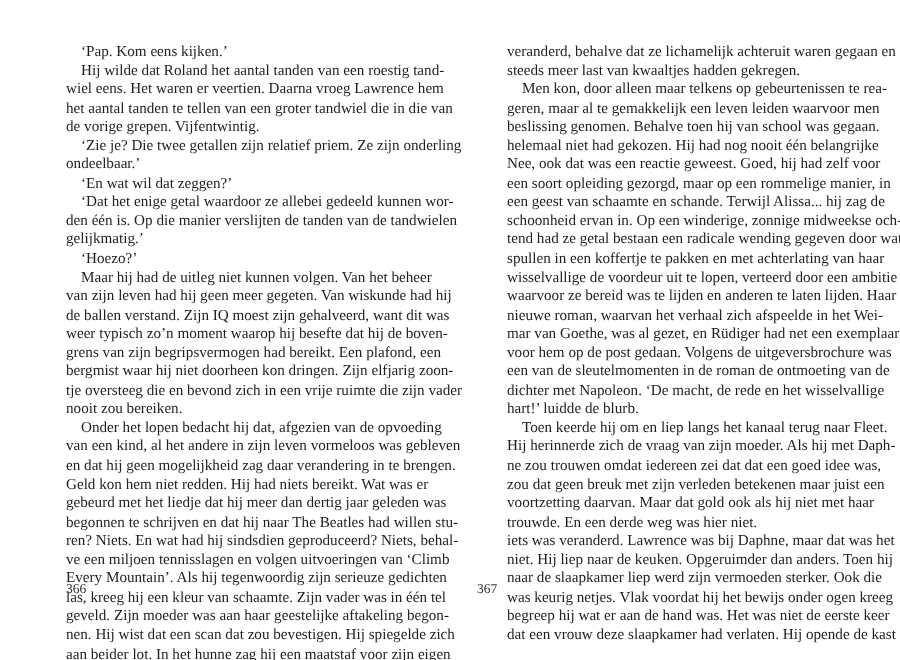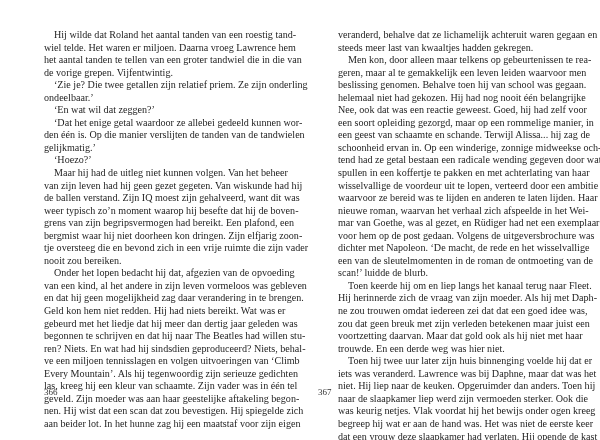--- a/index.html
+++ b/index.html
@@ -23,33 +23,34 @@
     font-family: "Liberation Serif", "DejaVu Serif", serif;
     font-size: 9px; color: #333333;
   }
   .folio.left { left: 44px; }
   .folio.right { left: 318px; }
 </style>
 </head>
 <body>
 
 <div class="page left text" id="left-body">
+    <span class="line indent last">‘Pap. Kom eens kijken.’</span>
     <span class="line indent">Hij wilde dat Roland het aantal tanden van een roestig tand-</span>
-    <span class="line">wiel telde. Het waren er miljoen. Daarna vroeg Lawrence hem</span>
+    <span class="line">wiel eens. Het waren er veertien. Daarna vroeg Lawrence hem</span>
     <span class="line">het aantal tanden te tellen van een groter tandwiel die in die van</span>
     <span class="line last">de vorige grepen. Vijfentwintig.</span>
     <span class="line indent">‘Zie je? Die twee getallen zijn relatief priem. Ze zijn onderling</span>
     <span class="line last">ondeelbaar.’</span>
     <span class="line indent last">‘En wat wil dat zeggen?’</span>
     <span class="line indent">‘Dat het enige getal waardoor ze allebei gedeeld kunnen wor-</span>
     <span class="line">den één is. Op die manier verslijten de tanden van de tandwielen</span>
     <span class="line last">gelijkmatig.’</span>
     <span class="line indent last">‘Hoezo?’</span>
     <span class="line indent">Maar hij had de uitleg niet kunnen volgen. Van het beheer</span>
-    <span class="line">van zijn leven had hij geen gezet gegeten. Van wiskunde had hij</span>
+    <span class="line">van zijn leven had hij geen meer gegeten. Van wiskunde had hij</span>
     <span class="line">de ballen verstand. Zijn IQ moest zijn gehalveerd, want dit was</span>
     <span class="line">weer typisch zo’n moment waarop hij besefte dat hij de boven-</span>
     <span class="line">grens van zijn begripsvermogen had bereikt. Een plafond, een</span>
     <span class="line">bergmist waar hij niet doorheen kon dringen. Zijn elfjarig zoon-</span>
     <span class="line">tje oversteeg die en bevond zich in een vrije ruimte die zijn vader</span>
     <span class="line last">nooit zou bereiken.</span>
     <span class="line indent">Onder het lopen bedacht hij dat, afgezien van de opvoeding</span>
     <span class="line">van een kind, al het andere in zijn leven vormeloos was gebleven</span>
     <span class="line">en dat hij geen mogelijkheid zag daar verandering in te brengen.</span>
     <span class="line">Geld kon hem niet redden. Hij had niets bereikt. Wat was er</span>
@@ -76,30 +77,29 @@
     <span class="line">een soort opleiding gezorgd, maar op een rommelige manier, in</span>
     <span class="line">een geest van schaamte en schande. Terwijl Alissa... hij zag de</span>
     <span class="line">schoonheid ervan in. Op een winderige, zonnige midweekse och-</span>
     <span class="line">tend had ze getal bestaan een radicale wending gegeven door wat</span>
     <span class="line">spullen in een koffertje te pakken en met achterlating van haar</span>
     <span class="line">wisselvallige de voordeur uit te lopen, verteerd door een ambitie</span>
     <span class="line">waarvoor ze bereid was te lijden en anderen te laten lijden. Haar</span>
     <span class="line">nieuwe roman, waarvan het verhaal zich afspeelde in het Wei-</span>
     <span class="line">mar van Goethe, was al gezet, en Rüdiger had net een exemplaar</span>
     <span class="line">voor hem op de post gedaan. Volgens de uitgeversbrochure was</span>
+    <span class="line">een van de sleutelmomenten in de roman de ontmoeting van de</span>
     <span class="line">dichter met Napoleon. ‘De macht, de rede en het wisselvallige</span>
-    <span class="line">een van de sleutelmomenten in de roman de ontmoeting van de</span>
-    <span class="line last">scan!’ luidde de blurb.</span>
+    <span class="line last">hart!’ luidde de blurb.</span>
     <span class="line indent">Toen keerde hij om en liep langs het kanaal terug naar Fleet.</span>
     <span class="line">Hij herinnerde zich de vraag van zijn moeder. Als hij met Daph-</span>
     <span class="line">ne zou trouwen omdat iedereen zei dat dat een goed idee was,</span>
     <span class="line">zou dat geen breuk met zijn verleden betekenen maar juist een</span>
     <span class="line">voortzetting daarvan. Maar dat gold ook als hij niet met haar</span>
     <span class="line last">trouwde. En een derde weg was hier niet.</span>
-    <span class="line indent">Toen hij twee uur later zijn huis binnenging voelde hij dat er</span>
     <span class="line">iets was veranderd. Lawrence was bij Daphne, maar dat was het</span>
     <span class="line">niet. Hij liep naar de keuken. Opgeruimder dan anders. Toen hij</span>
     <span class="line">naar de slaapkamer liep werd zijn vermoeden sterker. Ook die</span>
     <span class="line">was keurig netjes. Vlak voordat hij het bewijs onder ogen kreeg</span>
     <span class="line">begreep hij wat er aan de hand was. Het was niet de eerste keer</span>
     <span class="line">dat een vrouw deze slaapkamer had verlaten. Hij opende de kast</span>
   </div>
 <div class="folio right">367</div>
 
 </body></html>

